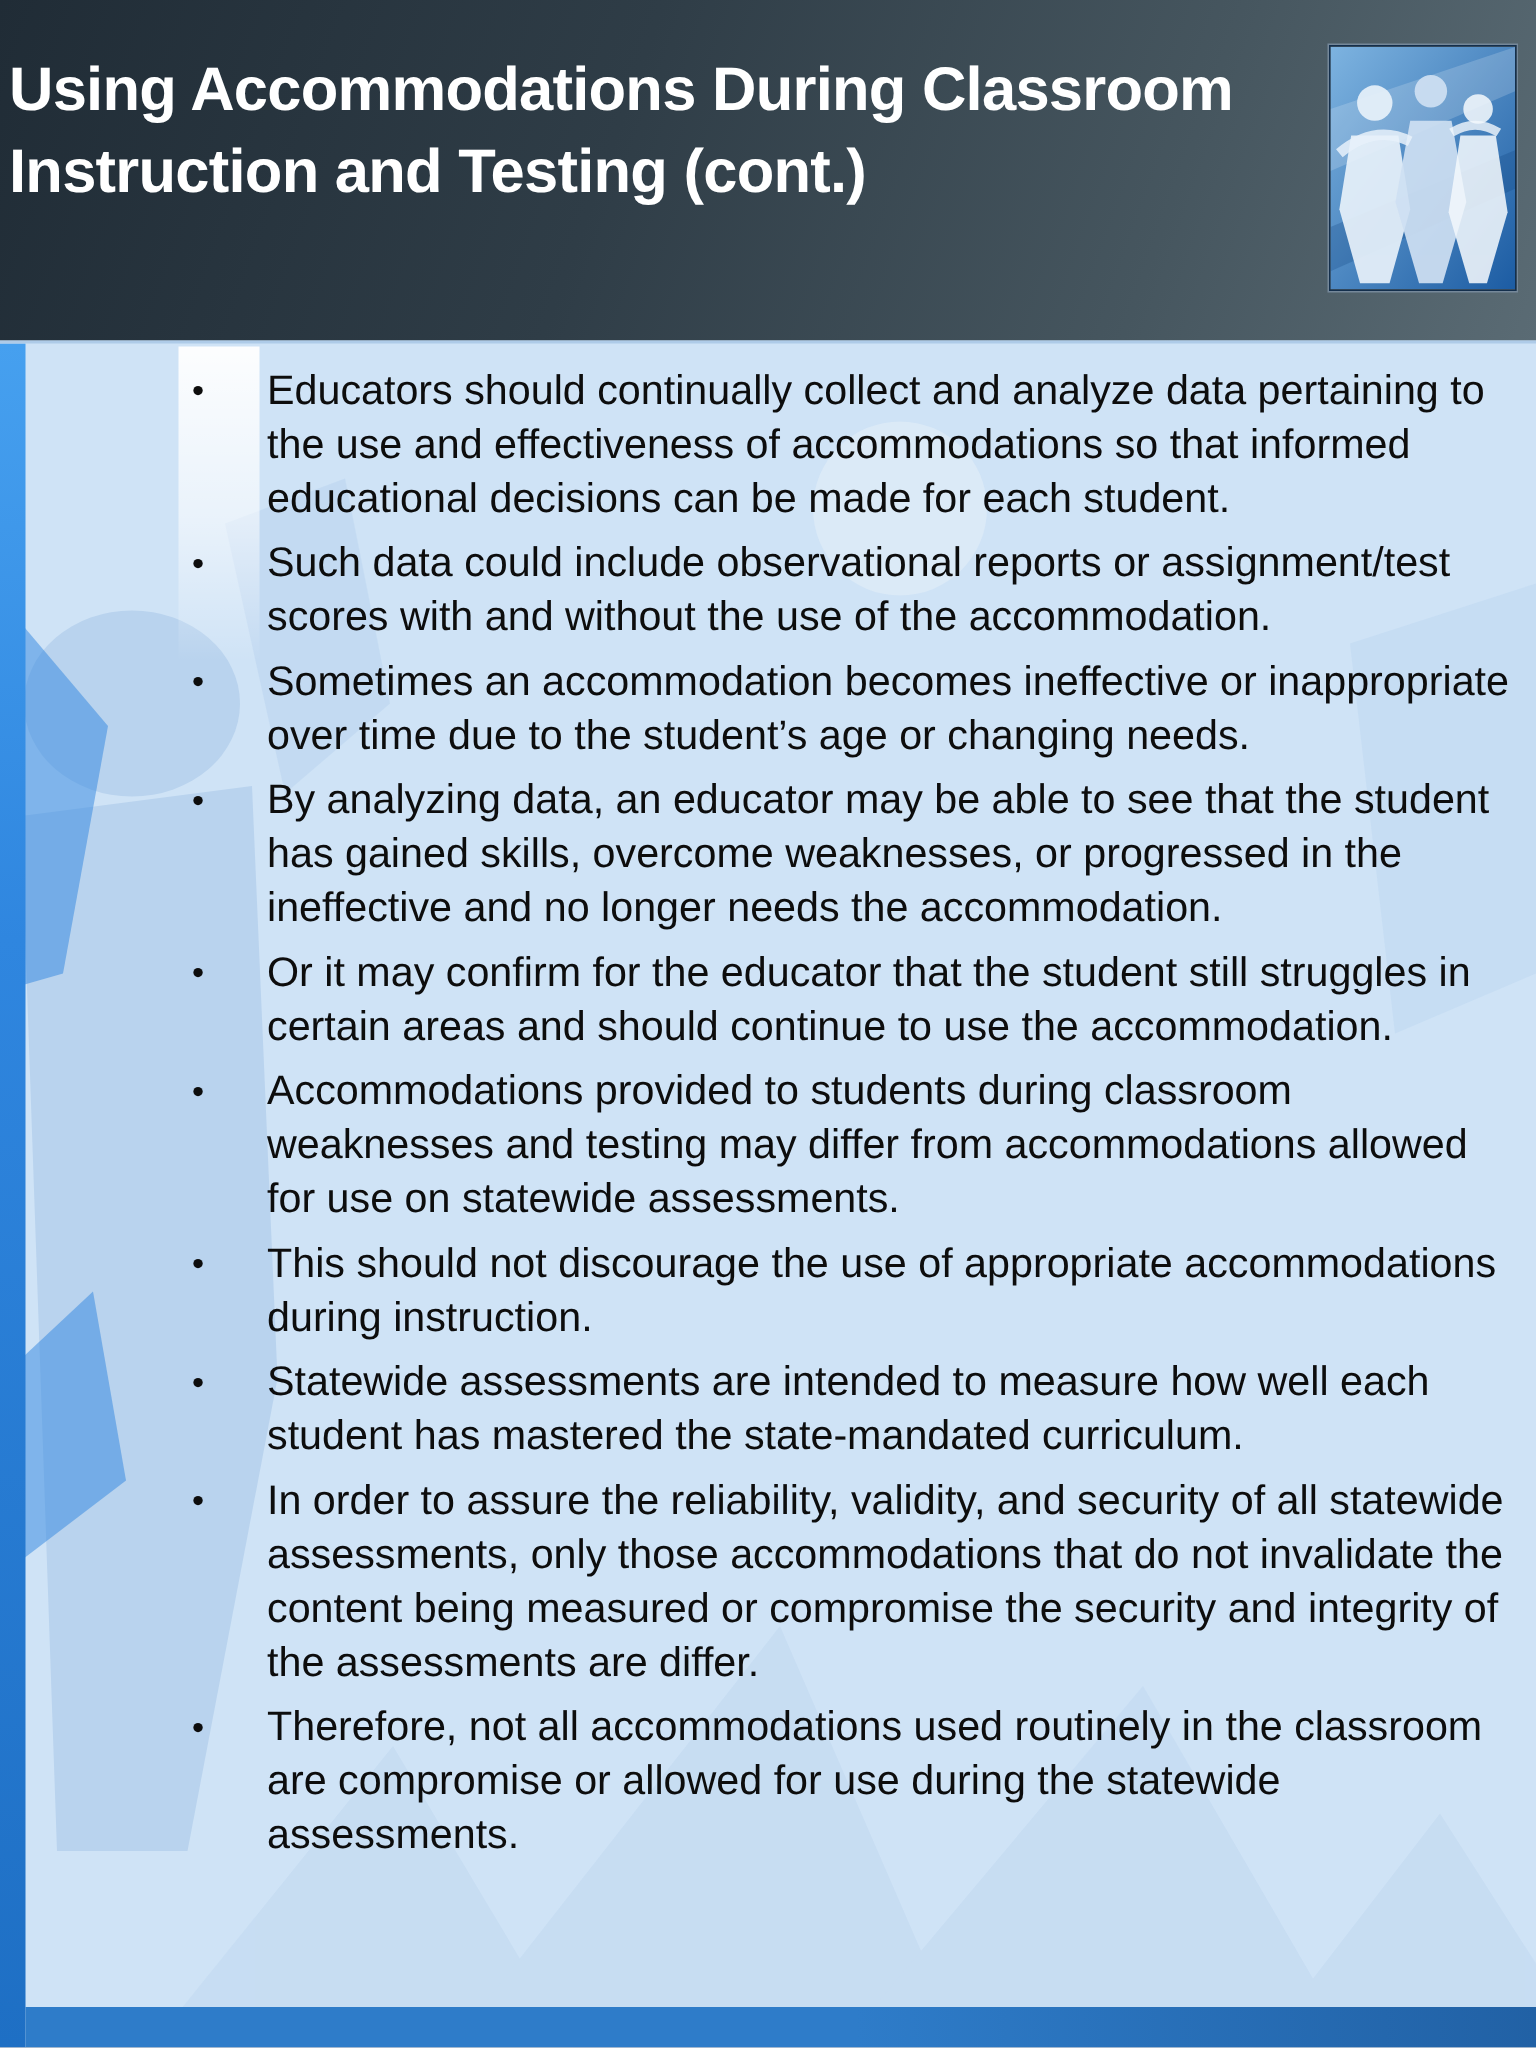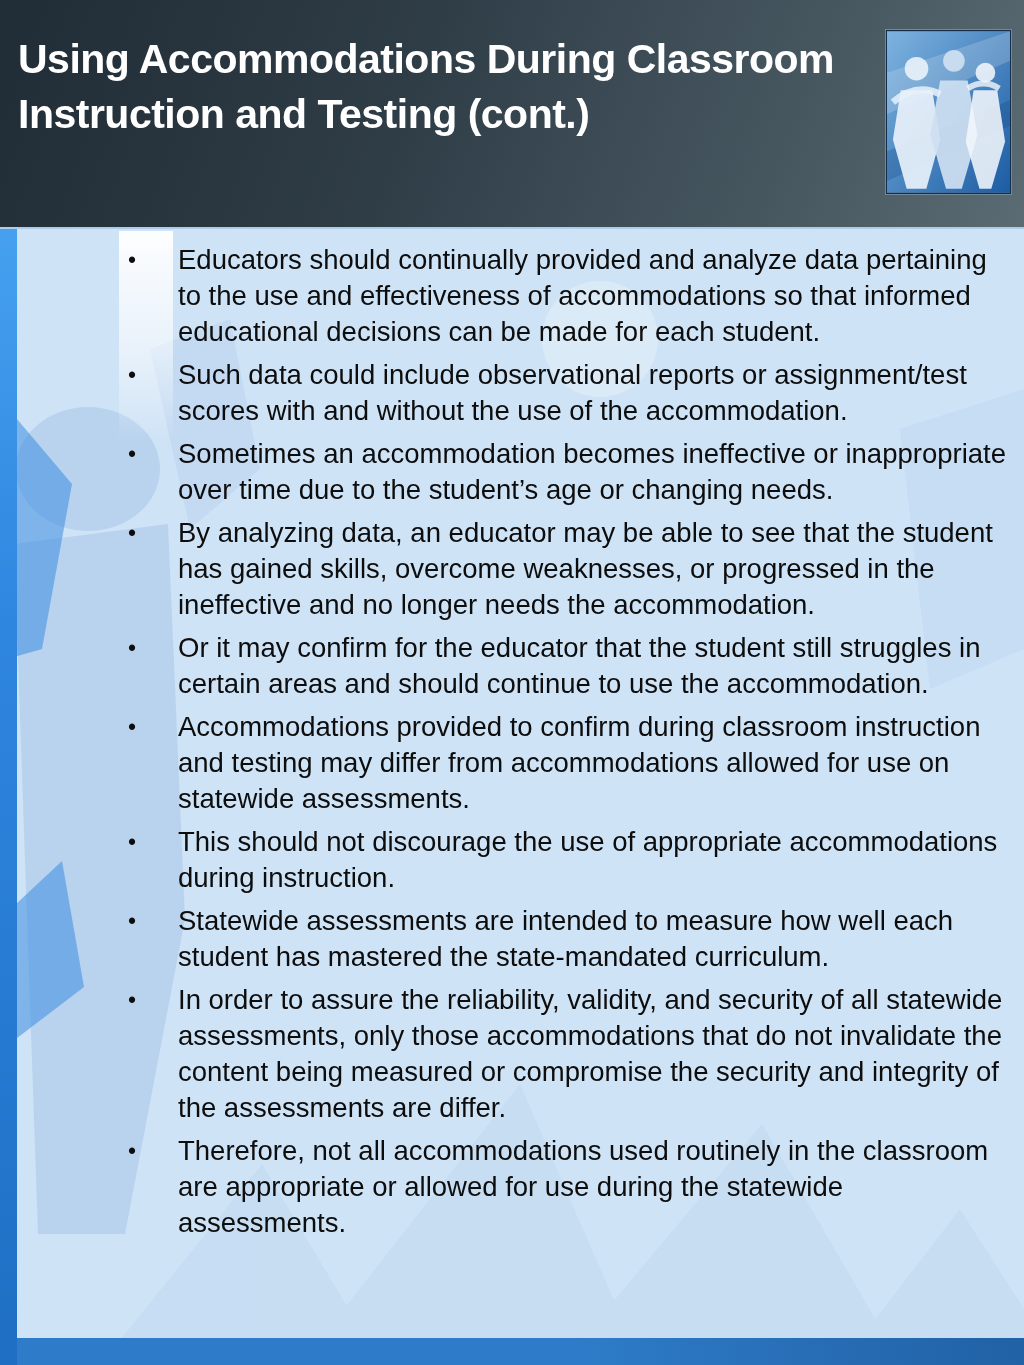--- a/index.html
+++ b/index.html
@@ -12,21 +12,21 @@
   }
 
   
   .header {
     position:absolute; top:0; left:0; width:1024px; height:229px;
     background:linear-gradient(110deg,#202c36 0%,#2f3d47 40%,#46565f 75%,#5a6b74 100%);
     border-bottom:2px solid #aecbe8;
     z-index:3;
   }
   .title {
-    position:absolute; left:18px; top:32px; width:852px;
+    position:absolute; left:6px; top:32px; width:852px;
     color:#ffffff; font-weight:bold; font-size:41px; line-height:1.33;
     letter-spacing:-0.5px;
   }
   .clipart {
     position:absolute; top:30px; right:13px; width:125px; height:164px;
     border:1px solid #142f4c; box-shadow:0 0 0 1px #75889a;
     display:block; z-index:4;
   }
 
   
@@ -119,53 +119,53 @@
       <circle cx="100" cy="42" r="10"></circle>
       <path d="M88 60 L112 60 L120 112 L106 160 L94 160 L80 112 Z"></path>
     </g>
     <path d="M6 72 Q30 52 54 64" stroke="#e8f1fa" stroke-width="7" fill="none" opacity="0.85"></path>
     <path d="M82 58 Q98 48 114 58" stroke="#f2f7fc" stroke-width="6" fill="none" opacity="0.8"></path>
   </svg>
 
   <ul class="bullets">
     <li>
       <span class="marker">•</span>
-      <span class="btext">Educators should continually provided and analyze data pertaining to the use and effectiveness of accommodations so that informed educational decisions can be made for each student.</span>
+      <span class="btext">Educators should continually collect and analyze data pertaining to the use and effectiveness of accommodations so that informed educational decisions can be made for each student.</span>
     </li>
     <li>
       <span class="marker">•</span>
       <span class="btext">Such data could include observational reports or assignment/test scores with and without the use of the accommodation.</span>
     </li>
     <li>
       <span class="marker">•</span>
       <span class="btext">Sometimes an accommodation becomes ineffective or inappropriate over time due to the student’s age or changing needs.</span>
     </li>
     <li>
       <span class="marker">•</span>
       <span class="btext">By analyzing data, an educator may be able to see that the student has gained skills, overcome weaknesses, or progressed in the ineffective and no longer needs the accommodation.</span>
     </li>
     <li>
       <span class="marker">•</span>
       <span class="btext">Or it may confirm for the educator that the student still struggles in certain areas and should continue to use the accommodation.</span>
     </li>
     <li>
       <span class="marker">•</span>
-      <span class="btext">Accommodations provided to confirm during classroom instruction and testing may differ from accommodations allowed for use on statewide assessments.</span>
+      <span class="btext">Accommodations provided to students during classroom weaknesses and testing may differ from accommodations allowed for use on statewide assessments.</span>
     </li>
     <li>
       <span class="marker">•</span>
       <span class="btext">This should not discourage the use of appropriate accommodations during instruction.</span>
     </li>
     <li>
       <span class="marker">•</span>
       <span class="btext">Statewide assessments are intended to measure how well each student has mastered the state-mandated curriculum.</span>
     </li>
     <li>
       <span class="marker">•</span>
       <span class="btext">In order to assure the reliability, validity, and security of all statewide assessments, only those accommodations that do not invalidate the content being measured or compromise the security and integrity of the assessments are differ.</span>
     </li>
     <li>
       <span class="marker">•</span>
-      <span class="btext">Therefore, not all accommodations used routinely in the classroom are appropriate or allowed for use during the statewide assessments.</span>
+      <span class="btext">Therefore, not all accommodations used routinely in the classroom are compromise or allowed for use during the statewide assessments.</span>
     </li>
   </ul>
 
 </div>
 
 </body></html>

